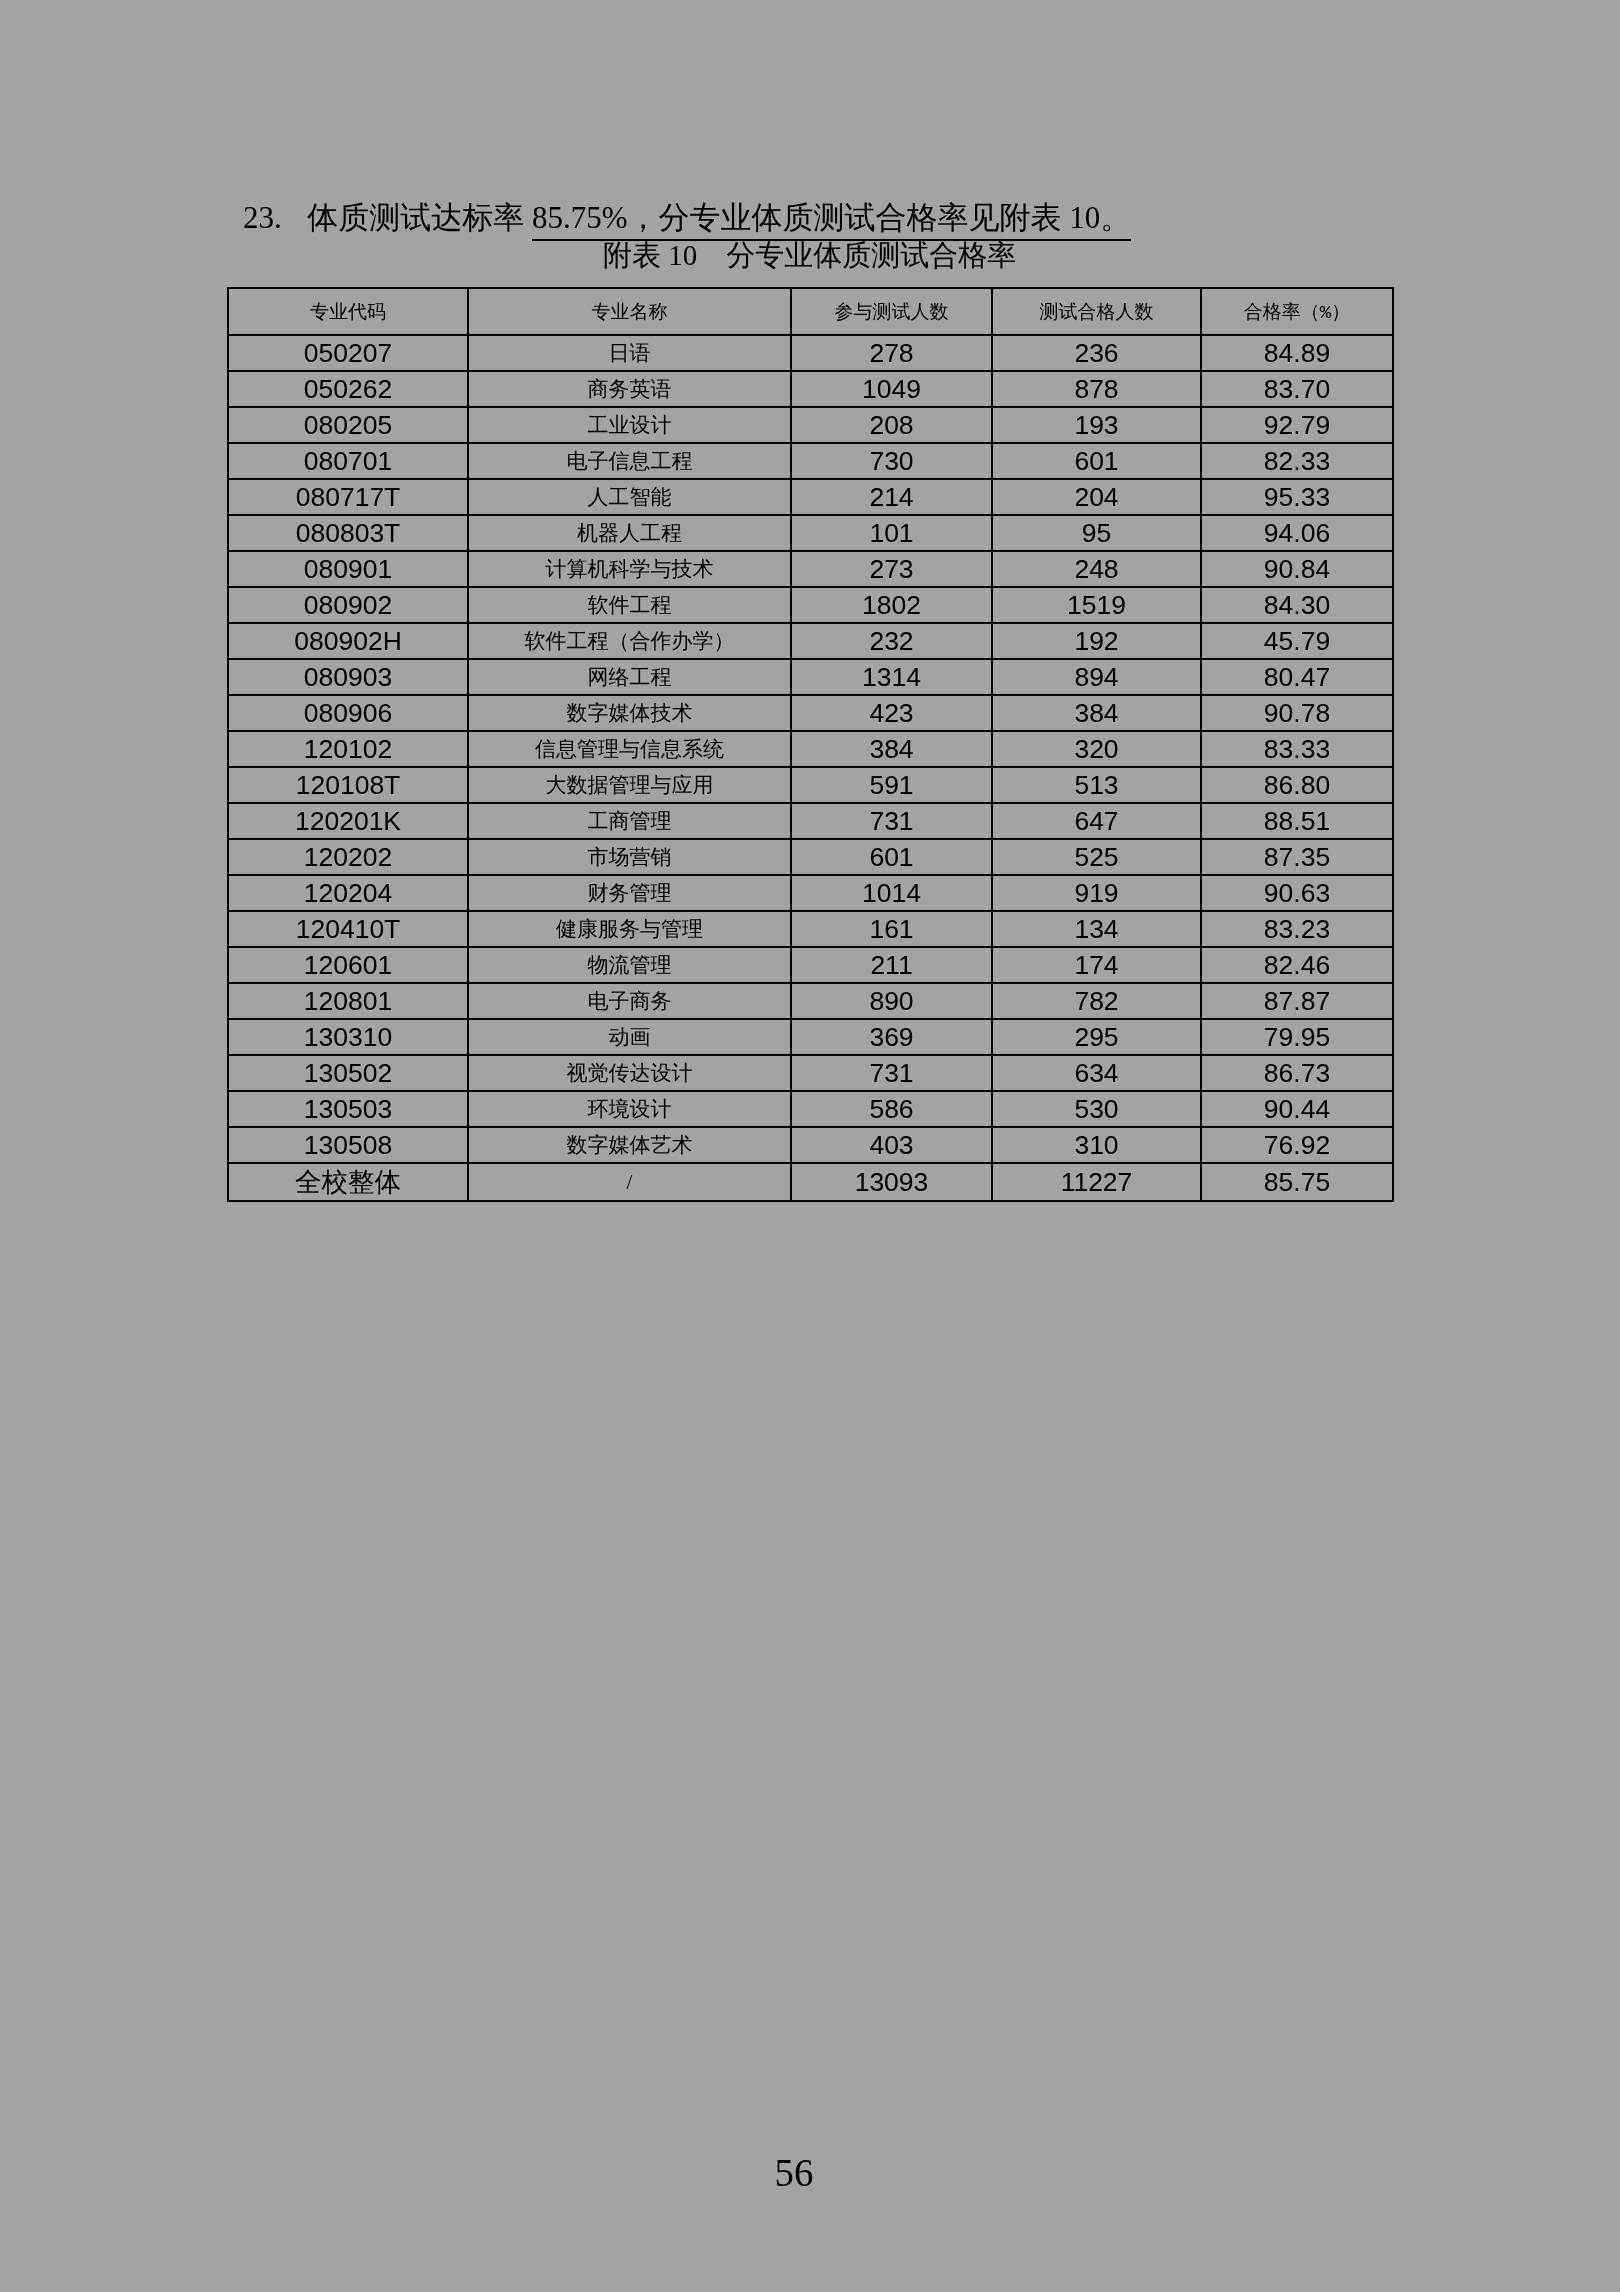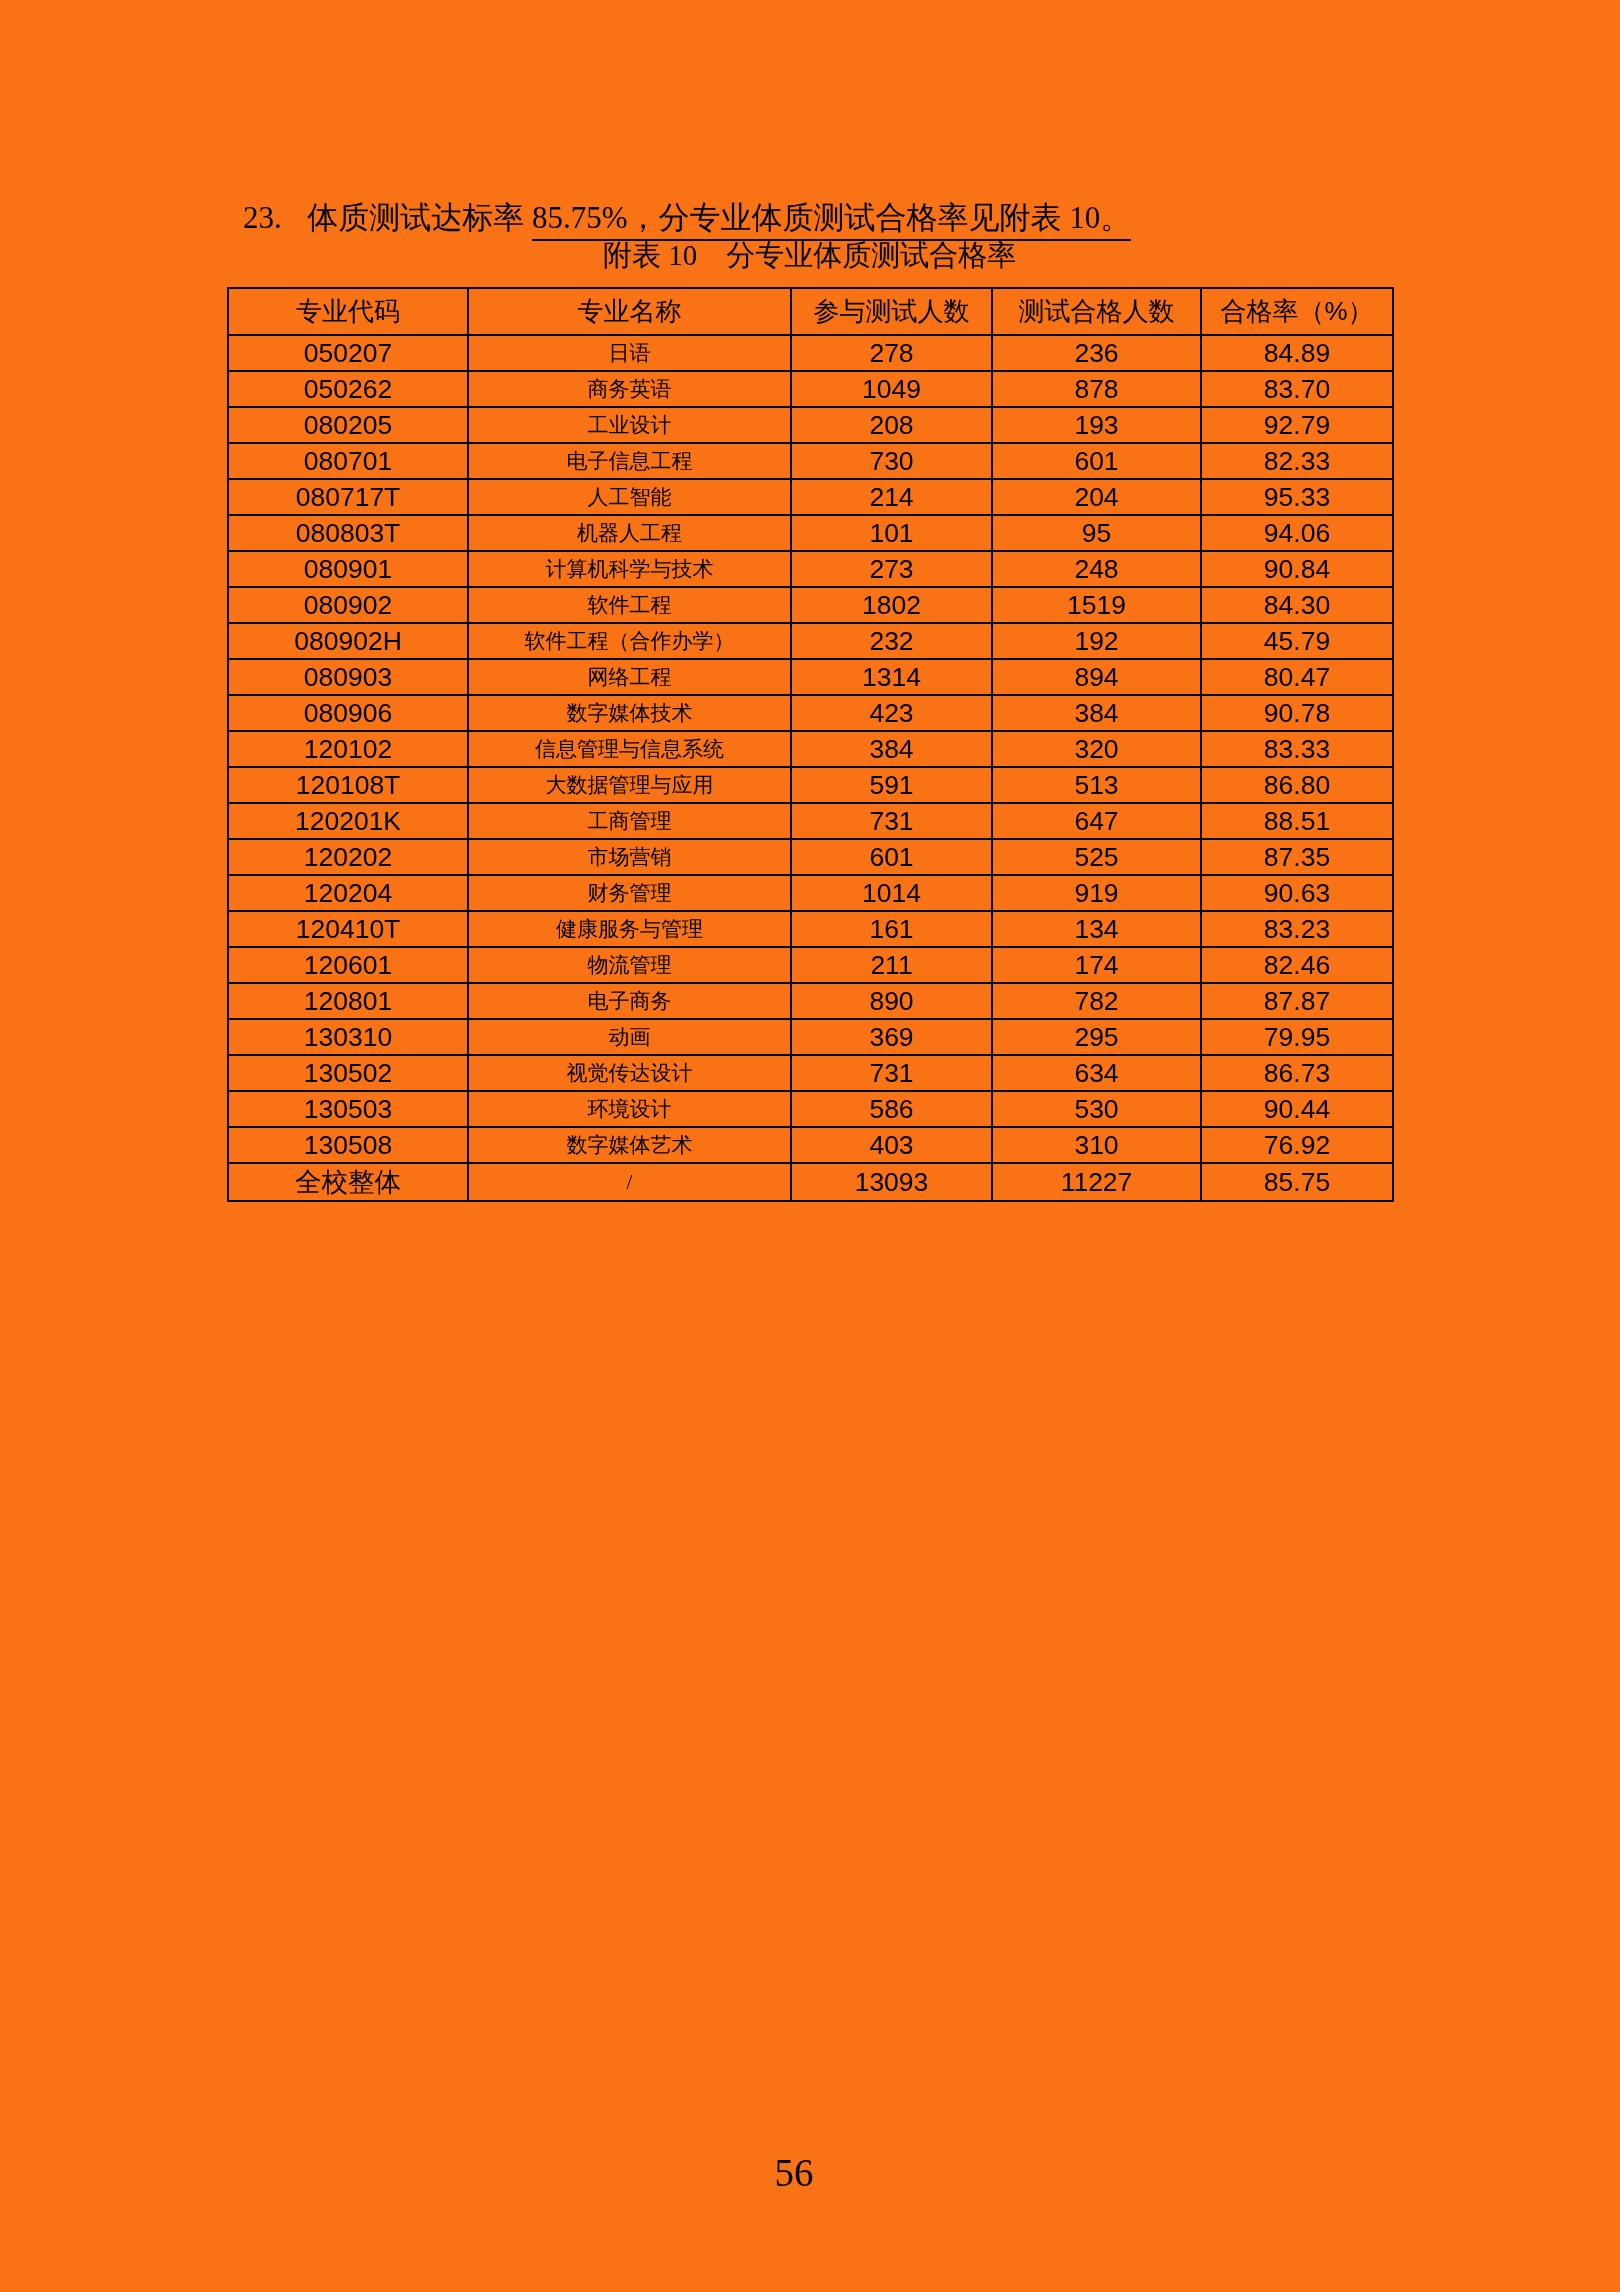--- a/index.html
+++ b/index.html
@@ -1,21 +1,21 @@
 <!DOCTYPE html>
 <html><head>
 <meta charset="utf-8">
 <style>
   * { margin: 0; padding: 0; box-sizing: border-box; }
   html, body { background: #ffffff; }
   .page {
     position: relative;
     width: 1620px;
     height: 2293px;
-    background: #f97316;
+    background: #a3a3a3;
     color: #000000;
     font-family: "Liberation Serif", serif;
     overflow: hidden;
   }
   .heading {
     position: absolute;
     left: 243px;
     top: 198px;
     font-size: 31px;
     line-height: 39px;
@@ -50,22 +50,22 @@
     border: 2px solid #000;
     text-align: center;
     vertical-align: middle;
     padding: 0;
     overflow: hidden;
     white-space: nowrap;
   }
   table.data-table th {
     height: 47px;
     font-weight: normal;
-    font-size: 26px;
-    font-family: Liberation Sans, sans-serif;
+    font-size: 19px;
+    font-family: Liberation Mono, monospace;
   }
   table.data-table td { height: 36px; }
   td.num {
     font-family: "Liberation Sans", sans-serif;
     font-size: 26.5px;
   }
   td.name {
     font-family: "Liberation Serif", serif;
     font-size: 21px;
   }

